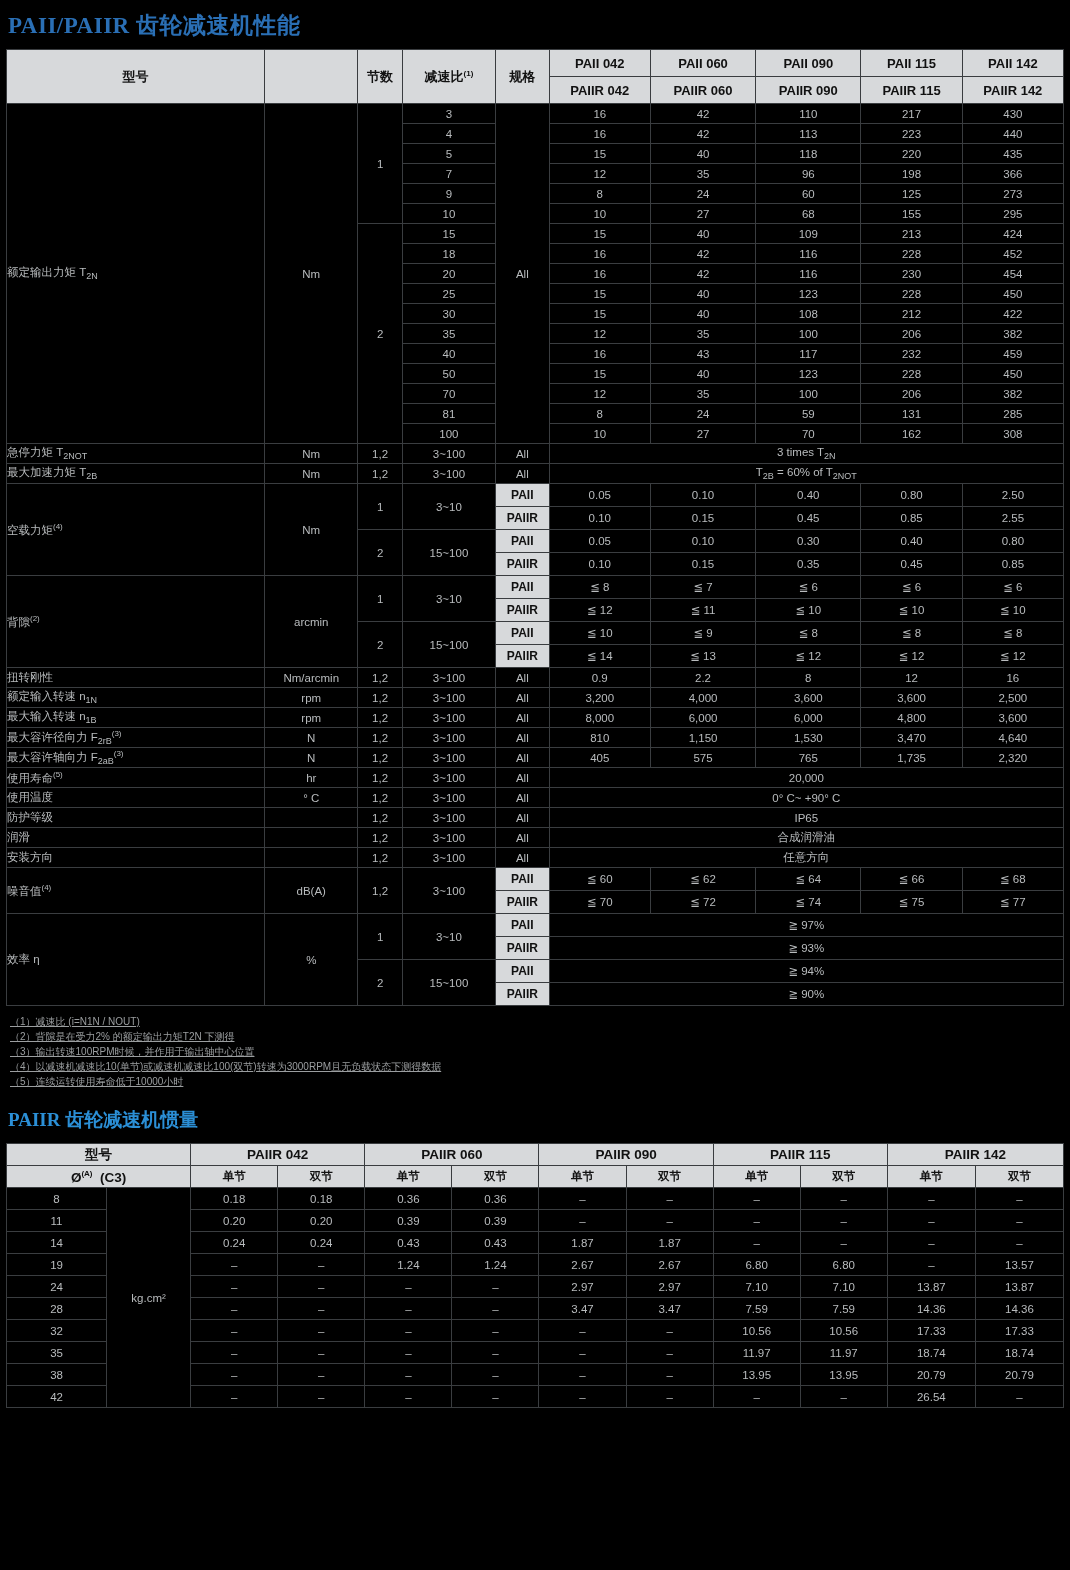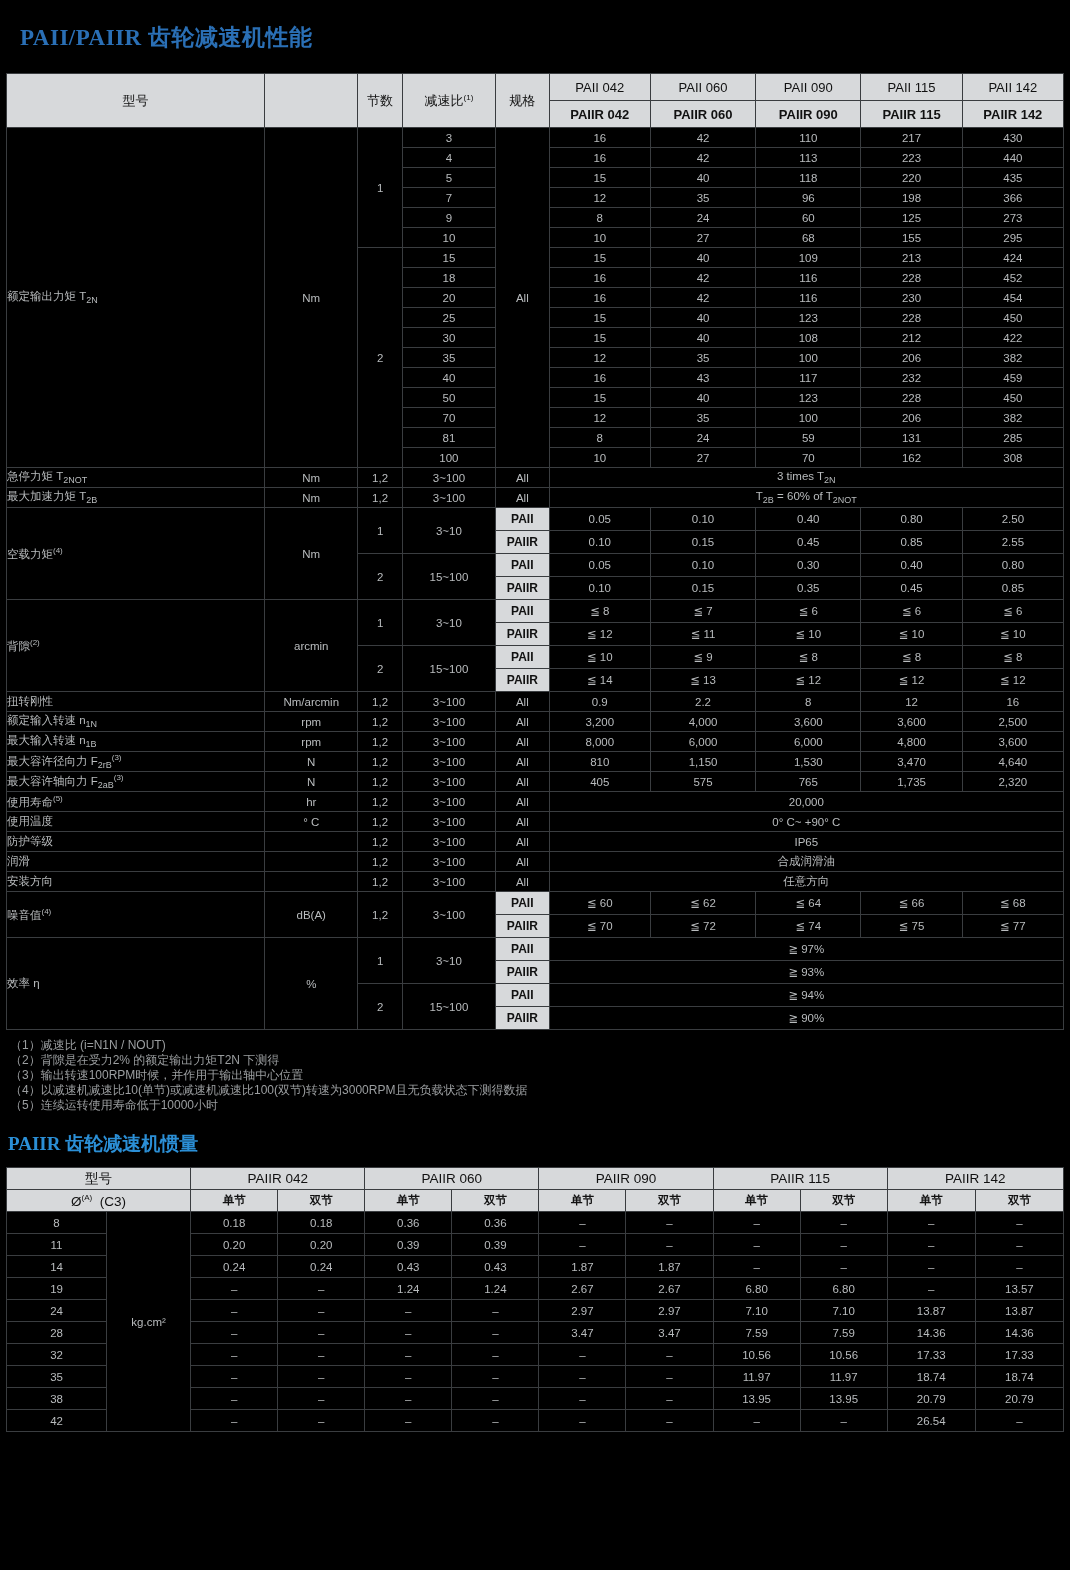--- a/index.html
+++ b/index.html
@@ -1,26 +1,26 @@
 <!DOCTYPE html>
 <html><head>
 <meta charset="utf-8">
 <style>
   html,body{margin:0;padding:0;background:#000;}
   body{width:1070px;height:1570px;font-family:"Liberation Sans",sans-serif;color:#b9bcbe;}
   .page{position:relative;width:1070px;height:1570px;padding:0;box-sizing:border-box;}
-  h1.title{margin:12px;padding:10px 0 8px 8px;font-size:23px;font-weight:bold;color:#2a6fb5;letter-spacing:.5px;font-family:"Liberation Serif",serif;}
+  h1.title{margin:0;padding:10px 0 8px 8px;font-size:23px;font-weight:bold;color:#2a6fb5;letter-spacing:.5px;font-family:"Liberation Serif",serif;}
   table{border-collapse:collapse;width:1058px;margin:0 6px;table-layout:fixed;}
   td,th{border:1px solid #3a3d40;font-size:11.5px;text-align:center;color:#b9bcbe;padding:0;height:19px;font-weight:normal;}
-  .hdr{background:#d7d9db;color:#111;font-weight:normal;font-size:13px;height:26px;}
+  .hdr{background:#d7d9db;color:#111;font-weight:bold;font-size:13px;height:26px;}
   .hdr2{background:#d7d9db;color:#111;font-weight:bold;font-size:13px;height:26px;}
   .lbl{text-align:left;}
   .sml{font-size:9px;vertical-align:sub;}
   .sup{font-size:8px;vertical-align:super;}
-  .notes{margin:8px 8px 0 10px;font-size:12px;line-height:15px;color:#9b9ea0;}
+  .notes{margin:8px 8px 0 10px;font-size:10px;line-height:15px;color:#9b9ea0;text-decoration:underline;}
   h2.title2{margin:0;padding:18px 0 10px 8px;font-size:19px;font-weight:bold;color:#2b8fd6;font-family:"Liberation Serif",serif;}
   .t2 td,.t2 th{height:21px;font-size:11.5px;}
   .t2 .hdr{font-size:13.5px;}
   .sub{background:#d7d9db;color:#111;font-weight:bold;font-size:12px;height:22px;}
 </style>
 </head>
 <body>
 
 <div class="page">
 

